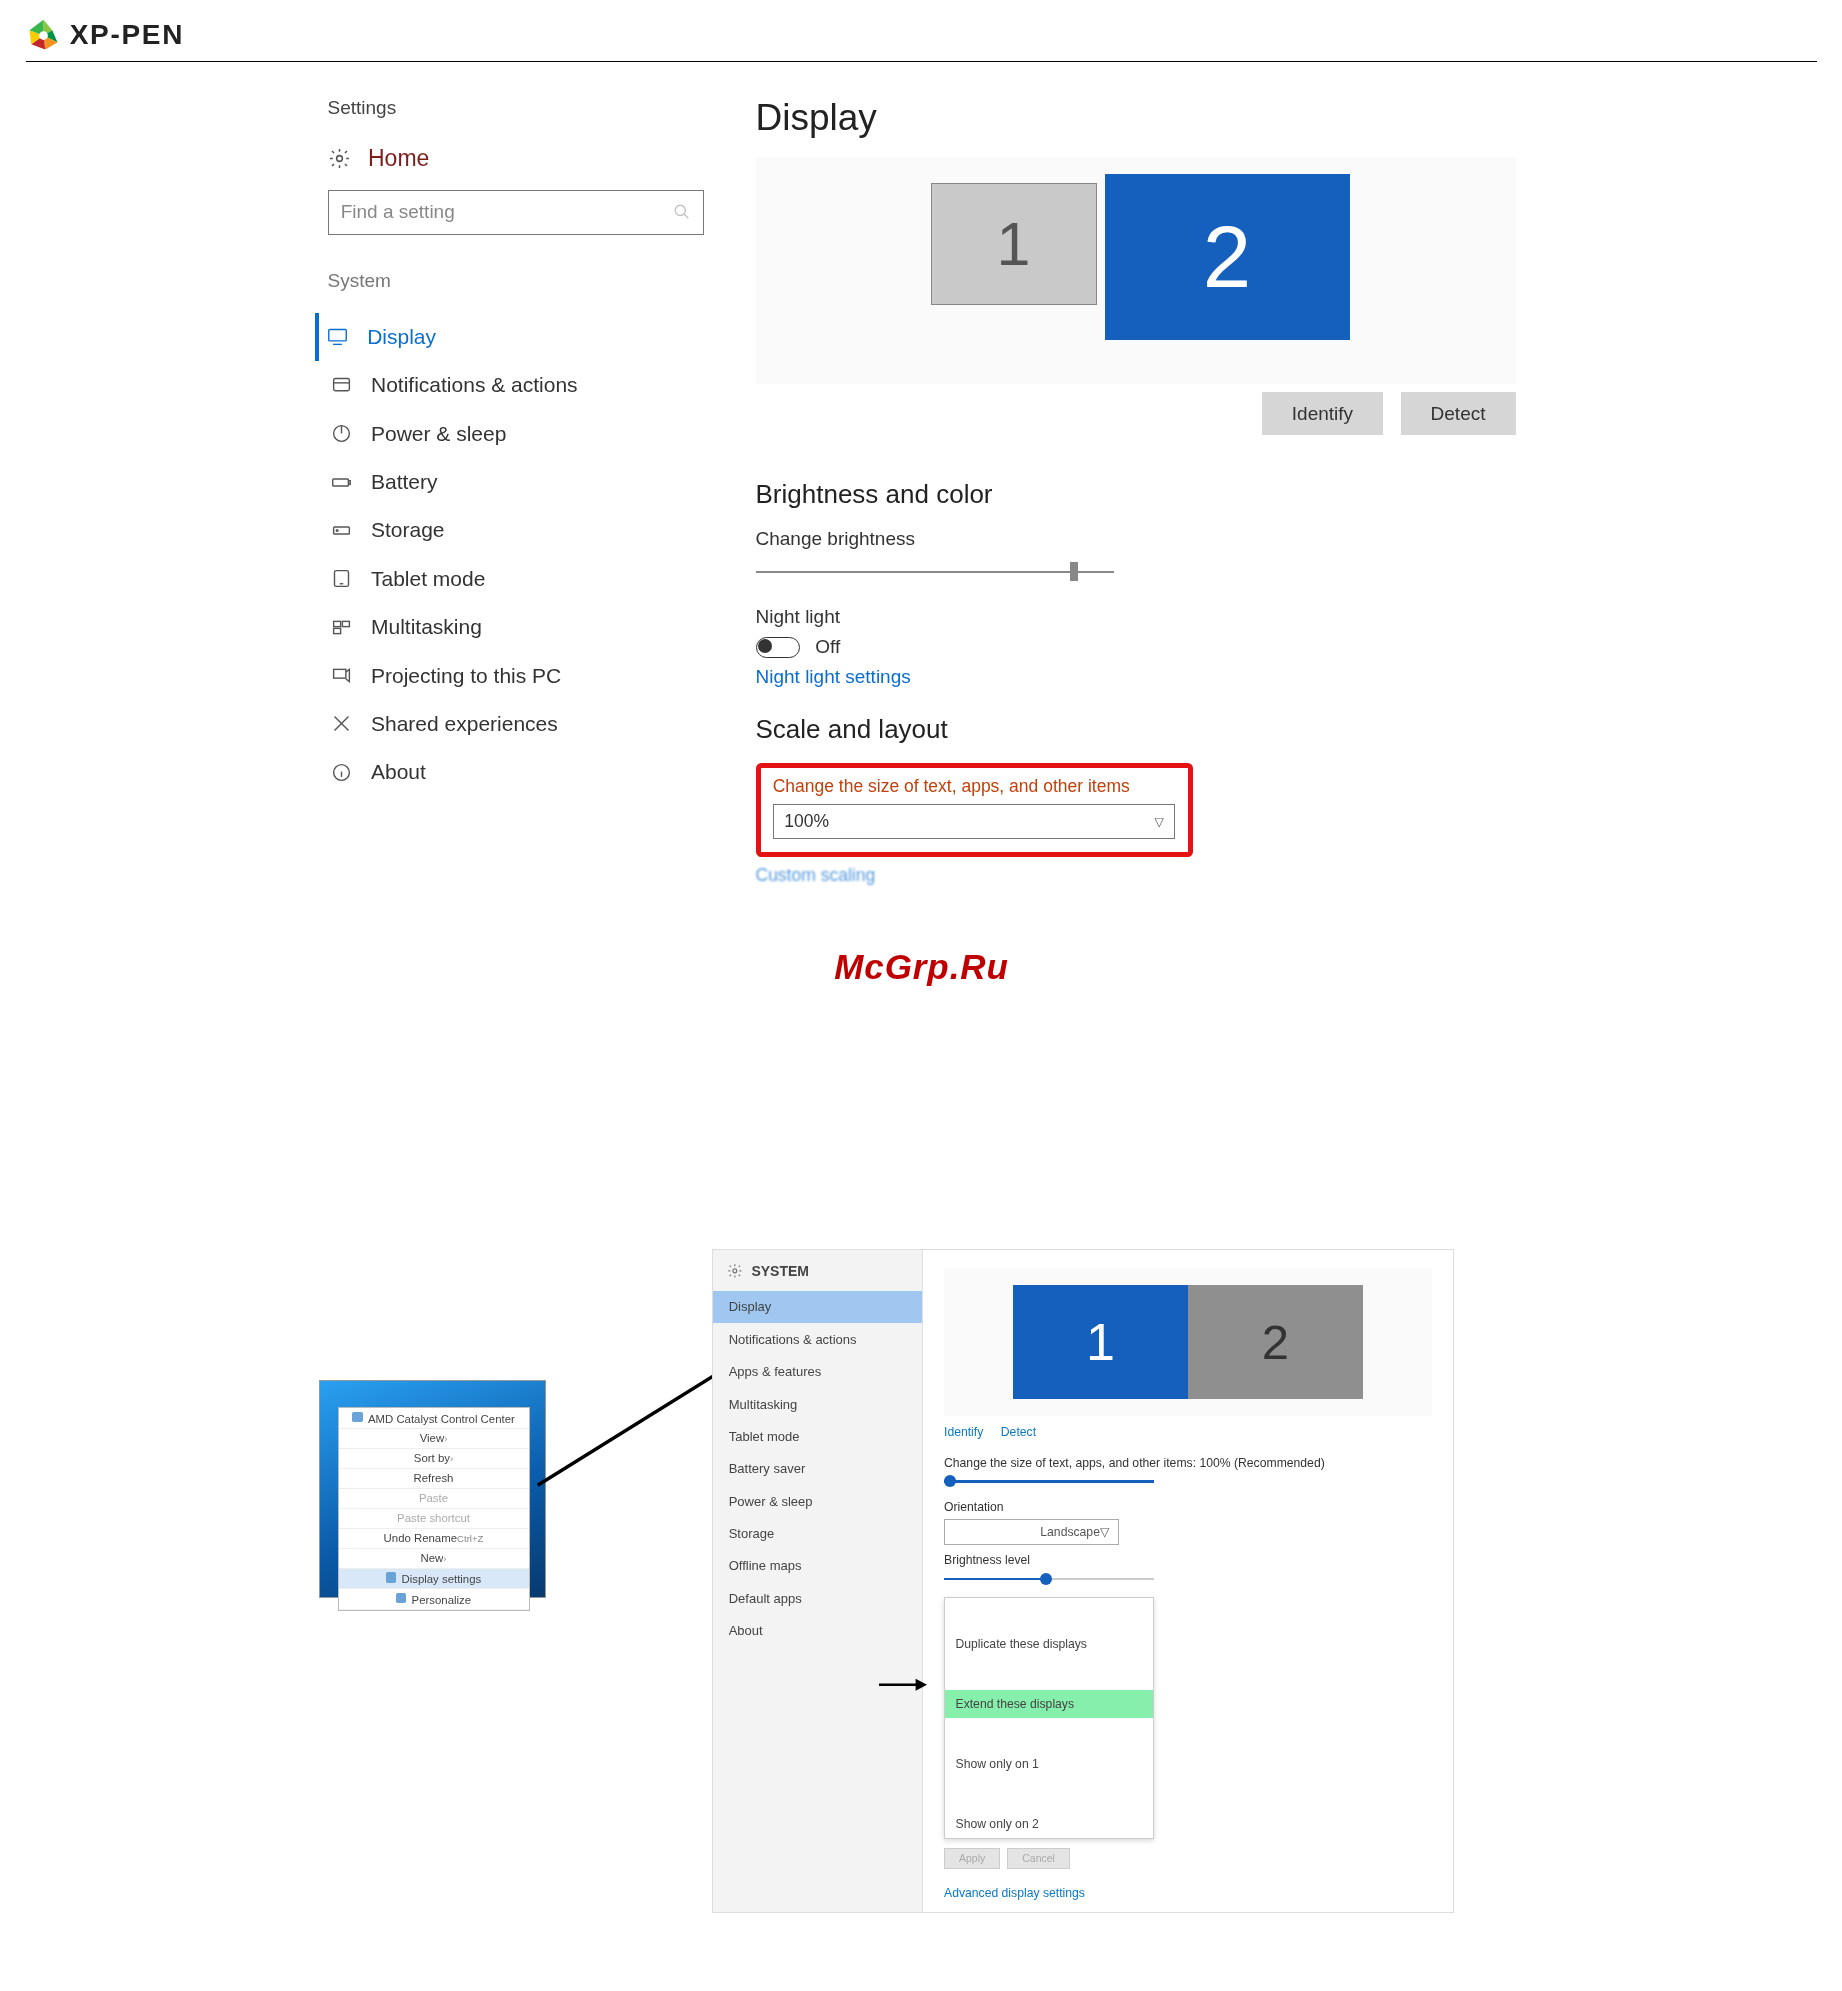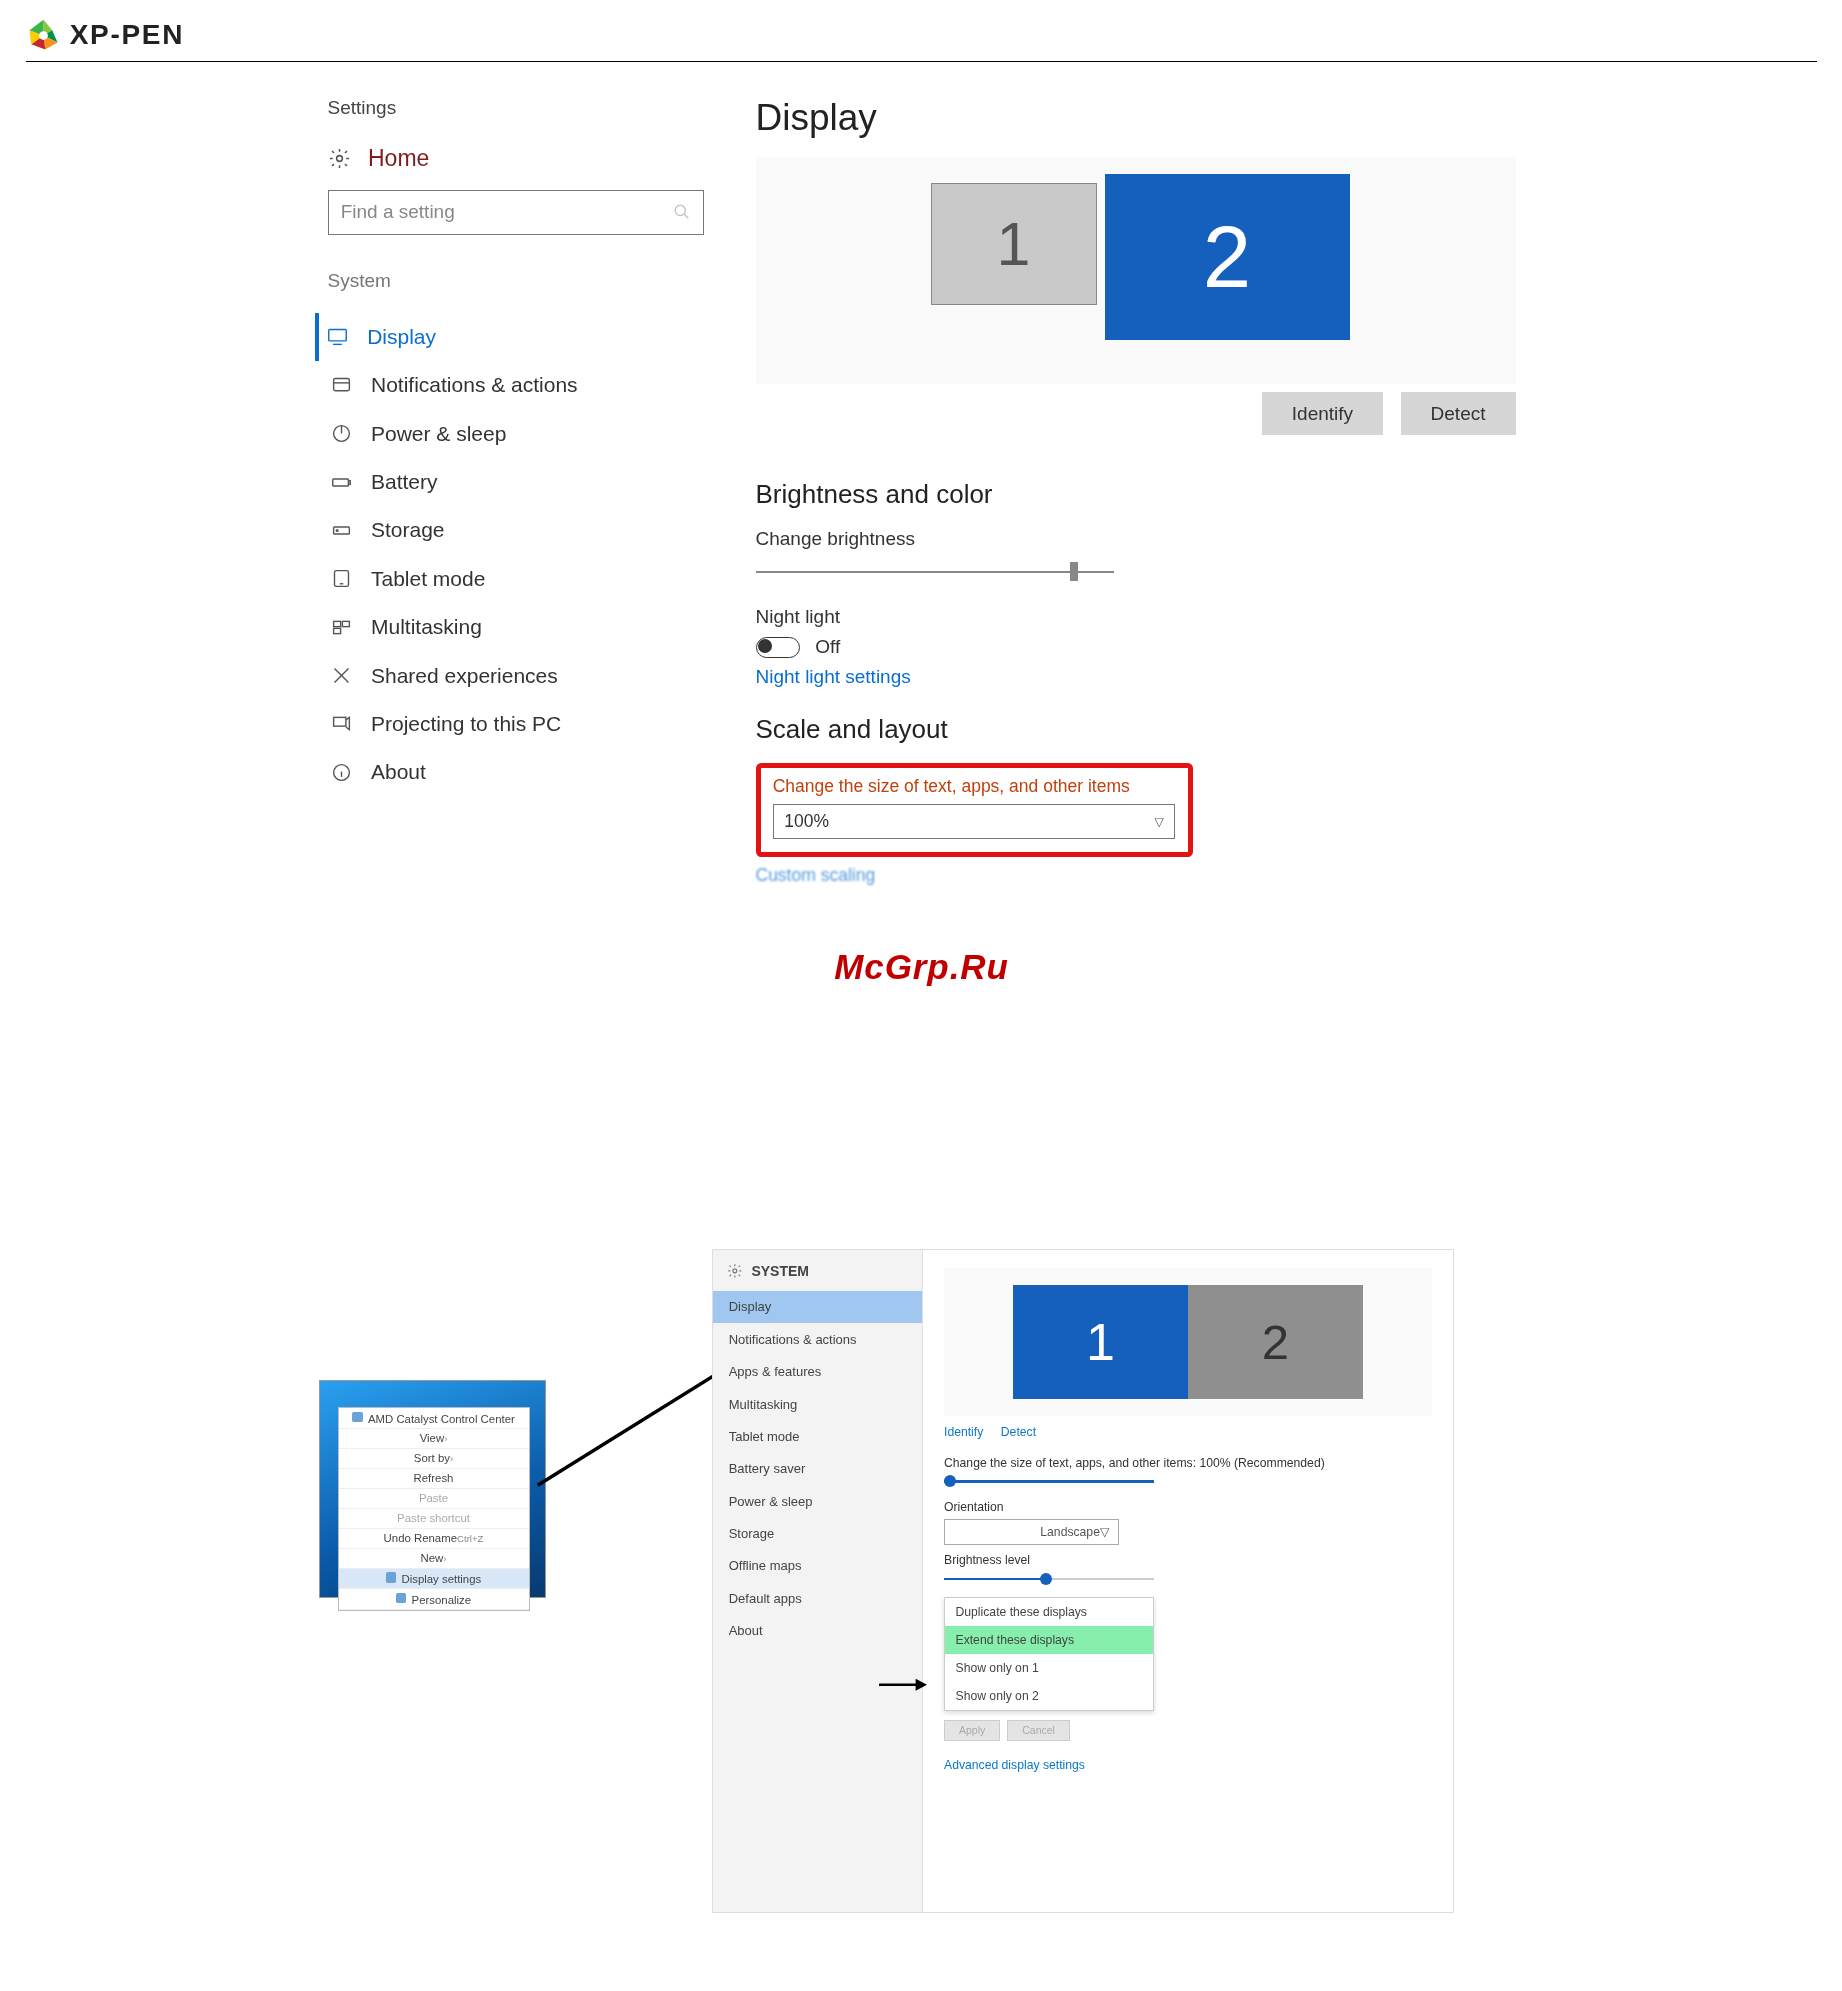--- a/index.html
+++ b/index.html
@@ -79,21 +79,21 @@
   .linkrow2 span { color: #0a78c8; font-size: 12.2px; }
   .lbl2 { font-size: 12.2px; color: #333; margin: 8.7px 0 5.2px 0; }
   .slider2 { width: 210px; height: 12.2px; position: relative; margin-bottom: 12.2px; }
   .slider2 .tr { position: absolute; left: 0; right: 0; top: 5.2px; height: 2.6px; background: #1560BD; }
   .slider2 .th { position: absolute; left: 0; top: 0; width: 12.2px; height: 12.2px; border-radius: 50%; background: #1560BD; }
   .slider2.b .tr { background: #ccc; }
   .slider2.b .trfill { position: absolute; left: 0; width: 50%; top: 5.2px; height: 2.6px; background: #1560BD; }
   .slider2.b .th { left: 96px; }
   .sel2 { border: 0.9px solid #aaa; height: 26px; width: 175px; display: flex; align-items: center; justify-content: flex-end; padding: 0 8.7px; font-size: 12.2px; color: #555; }
   .droplist { border: 0.9px solid #ccc; width: 210px; margin-top: 5.2px; background: #fff; box-shadow: 0 1.7px 5.2px rgba(0,0,0,.15); }
-  .droplist div { font-size: 12.2px; color: #444; padding: 7px 10.5px; }
+  .droplist div { font-size: 12.2px; color: #444; padding: 7px 10.5px; margin-top: 32px; }
   .droplist div.sel { background: #86efac; }
   .smallbtns { display: flex; gap: 7px; margin-top: 8.7px; }
   .smallbtns button { background: #e4e4e4; border: 0.9px solid #ccc; color: #aaa; font-size: 10.5px; padding: 3.5px 14px; }
   .advlink { color: #0a78c8; font-size: 12.2px; margin-top: 17.5px; display: block; }
   .ptr-arrow { position: absolute; left: -44px; top: 426px; width: 48px; height: 17.5px; }
 </style>
 </head>
 <body>
 
 <div class="page">
@@ -182,31 +182,31 @@
         <li>
           <span class="ic"><svg viewBox="0 0 24 24" fill="none" stroke="#555" stroke-width="1.6">
                 <rect x="3" y="5" width="8" height="6"></rect>
                 <rect x="13" y="5" width="8" height="6"></rect>
                 <rect x="3" y="13" width="8" height="6"></rect>
               </svg></span>
           <span>Multitasking</span>
         </li>
         <li>
           <span class="ic"><svg viewBox="0 0 24 24" fill="none" stroke="#555" stroke-width="1.6">
+                <rect x="3" y="5" width="14" height="10"></rect>
+                <path d="M17 8l4-3v14l-4-3"></path>
+              </svg></span>
+          <span>Projecting to this PC</span>
+        </li>
+        <li>
+          <span class="ic"><svg viewBox="0 0 24 24" fill="none" stroke="#555" stroke-width="1.6">
                 <line x1="4" y1="4" x2="20" y2="20"></line>
                 <line x1="20" y1="4" x2="4" y2="20"></line>
               </svg></span>
           <span>Shared experiences</span>
-        </li>
-        <li>
-          <span class="ic"><svg viewBox="0 0 24 24" fill="none" stroke="#555" stroke-width="1.6">
-                <rect x="3" y="5" width="14" height="10"></rect>
-                <path d="M17 8l4-3v14l-4-3"></path>
-              </svg></span>
-          <span>Projecting to this PC</span>
         </li>
         <li>
           <span class="ic"><svg viewBox="0 0 24 24" fill="none" stroke="#555" stroke-width="1.6">
                 <circle cx="12" cy="12" r="9"></circle>
                 <line x1="12" y1="8" x2="12" y2="8"></line>
                 <line x1="12" y1="11" x2="12" y2="17"></line>
               </svg></span>
           <span>About</span>
         </li>
       </ul>

